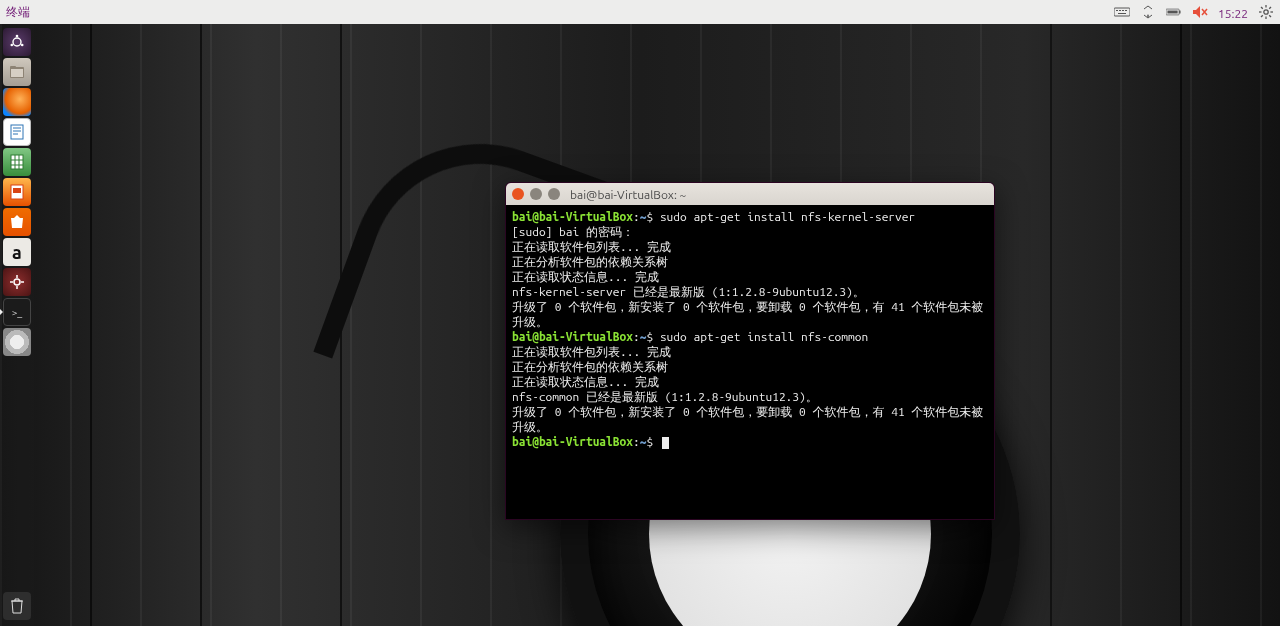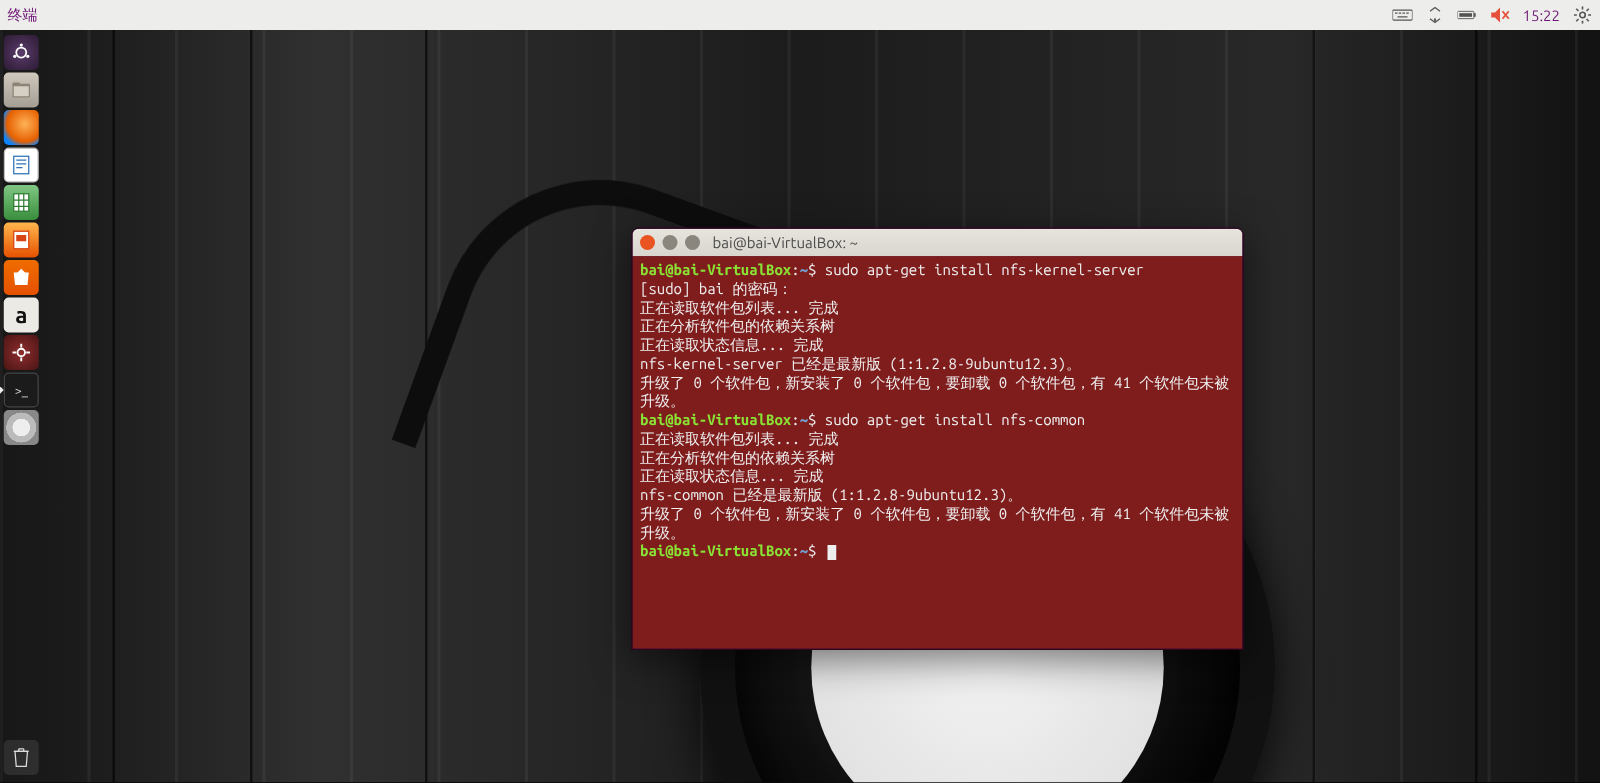--- a/index.html
+++ b/index.html
@@ -137,21 +137,21 @@
 .tb-btn {
   width: 12px; height: 12px; border-radius: 50%;
   display:inline-block;
 }
 .tb-close { background:#e95420; }
 .tb-min  { background:#8a857d; }
 .tb-max  { background:#8a857d; }
 .tb-title { margin-left: 4px; }
 
 .terminal-body {
-  background:#7f1d1d;
+  background:#000000;
   padding: 4px 6px 70px 6px;
   font-family: "Ubuntu Mono", Consolas, monospace;
   font-size: 12px;
   line-height: 15px;
   color: #eeeeee;
   min-height: 270px;
   white-space: pre-wrap;
   word-break: break-all;
 }
 .term-line { white-space: pre-wrap; }

